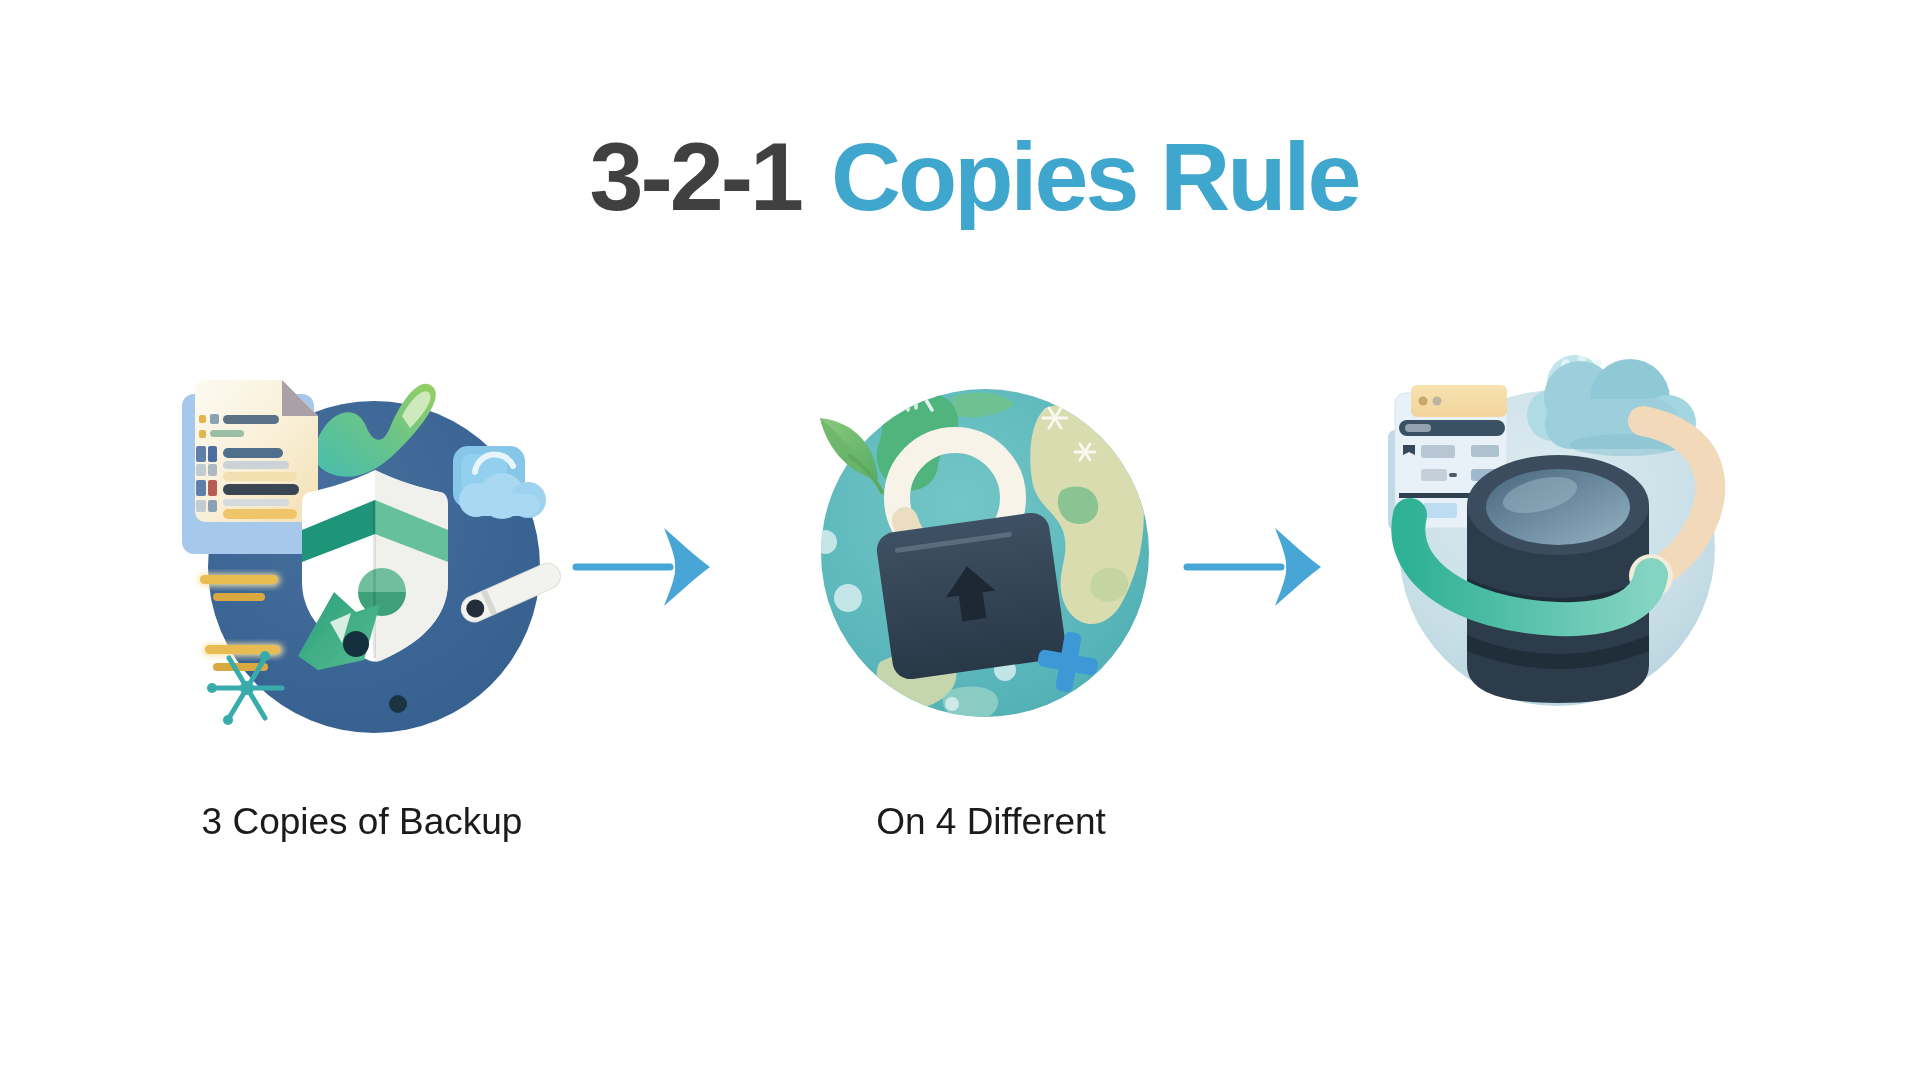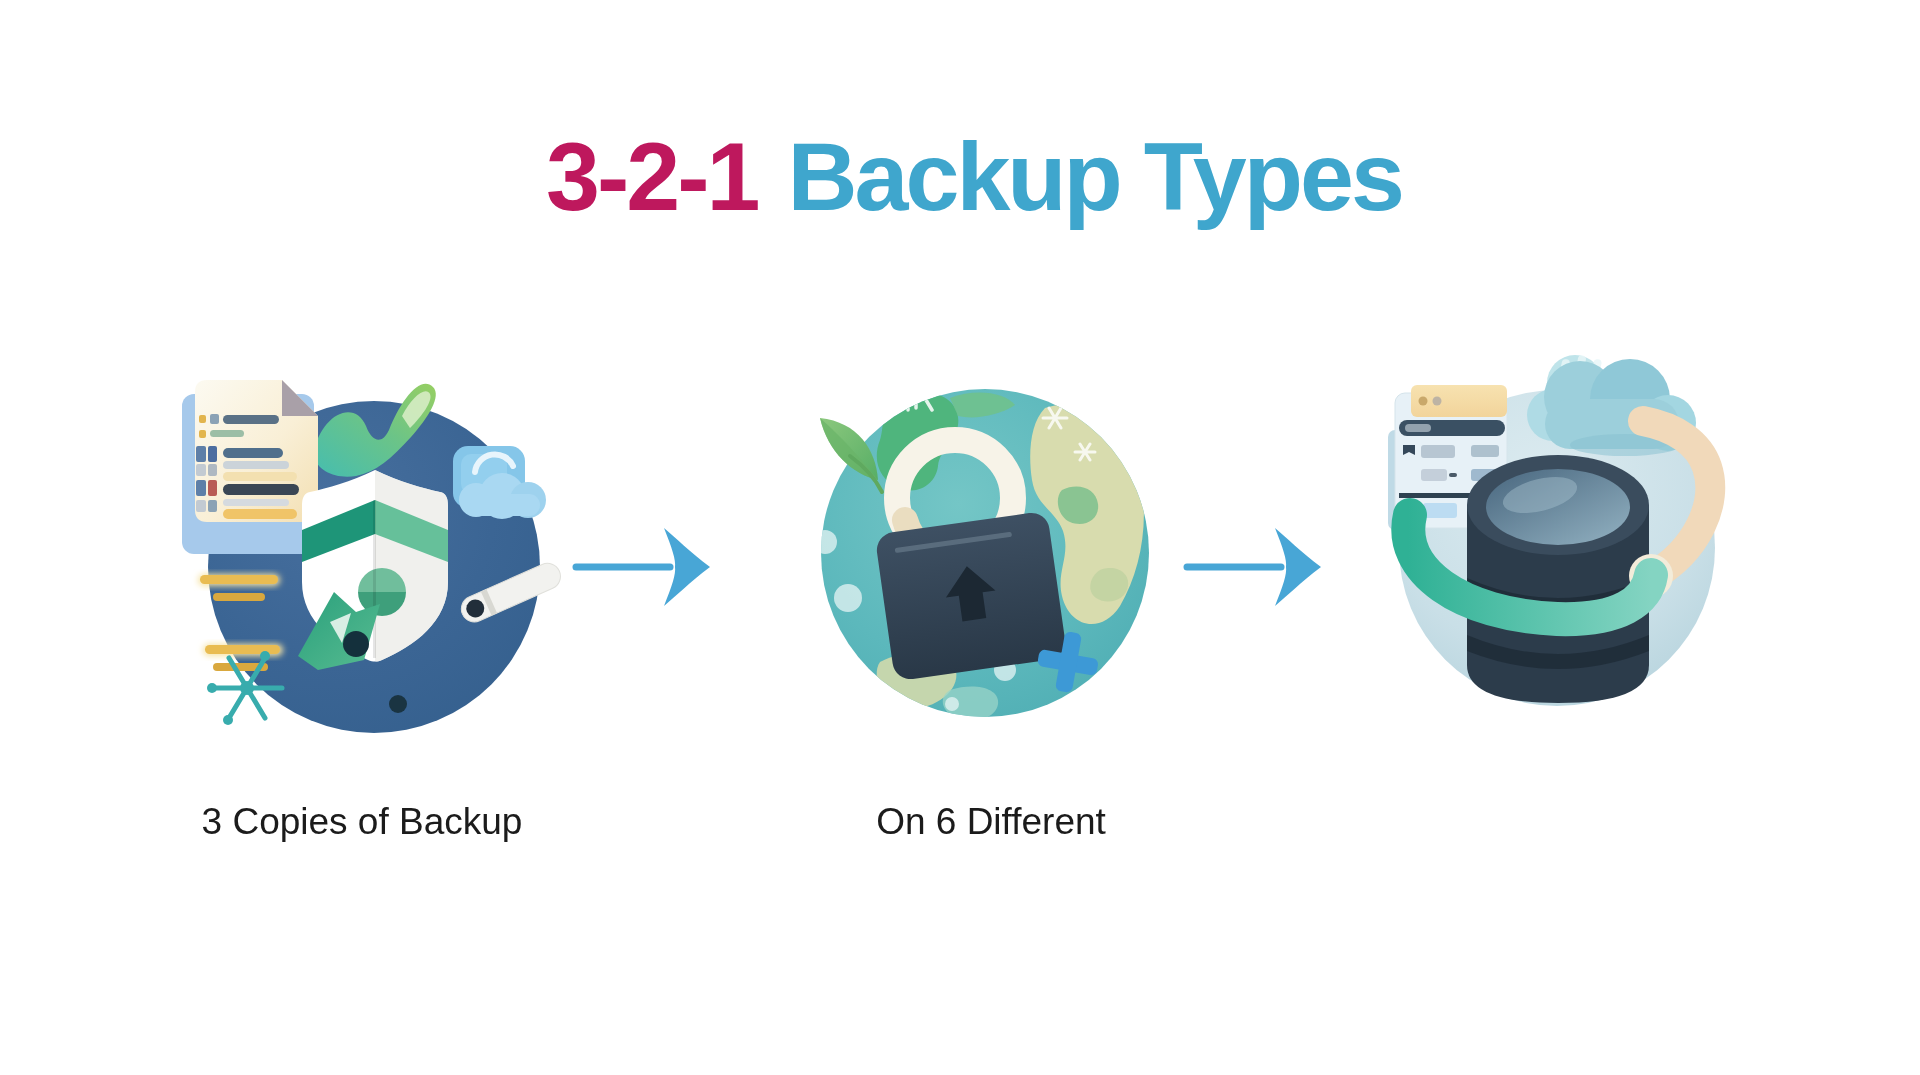--- a/index.html
+++ b/index.html
@@ -7,37 +7,37 @@
     position:relative;width:1920px;height:1075px;overflow:hidden;
     background:#ffffff;font-family:"Liberation Sans",sans-serif;
   }
   .title{
     position:absolute;top:128px;left:0;width:100%;
     display:flex;justify-content:center;align-items:baseline;
     transform:translateX(14px);
     font-weight:700;font-size:97px;letter-spacing:-3px;line-height:1;
     user-select:none;
   }
-  .title .t1{color:#be185d;margin-right:30px;}
+  .title .t1{color:#404040;margin-right:30px;}
   .title .t2{color:#3fa6cd;}
   .illus{position:absolute;}
   .step-label{
     position:absolute;width:420px;text-align:center;
     color:#1b1b1b;font-size:37px;line-height:52px;font-weight:400;
   }
   .arrow{position:absolute;}
 </style>
 </head>
 <body>
 
 <div class="canvas">
 
   <div class="title">
     <span class="t1">3-2-1</span>
-    <span class="t2">Backup Types</span>
+    <span class="t2">Copies Rule</span>
   </div>
 
   <div class="illus" style="left:170px;top:360px;width:420px;height:385px">
     <svg width="420" height="385" viewBox="0 0 420 385">
       <defs>
         <radialGradient id="g1circ" cx="38%" cy="32%" r="80%">
           <stop offset="0%" stop-color="#476f9e"></stop>
             <stop offset="60%" stop-color="#3b6594"></stop>
             <stop offset="100%" stop-color="#35608e"></stop>
         </radialGradient>
@@ -316,17 +316,17 @@
       <circle cx="276" cy="241" r="22" fill="#f3ecda"></circle>
       <path d="M35,180 C22,235 85,280 182,284 C245,286 272,266 276,240" fill="none" stroke="url(#g3teal)" stroke-width="34" stroke-linecap="round"></path>
     </svg>
   </div>
 
   <div class="step-label" style="left:152px;top:796px">
     <div>3 Copies of Backup</div>
   </div>
 
   <div class="step-label" style="left:781px;top:796px">
-    <div>On 6 Different</div>
+    <div>On 4 Different</div>
   </div>
 
 
 </div>
 
 </body></html>

